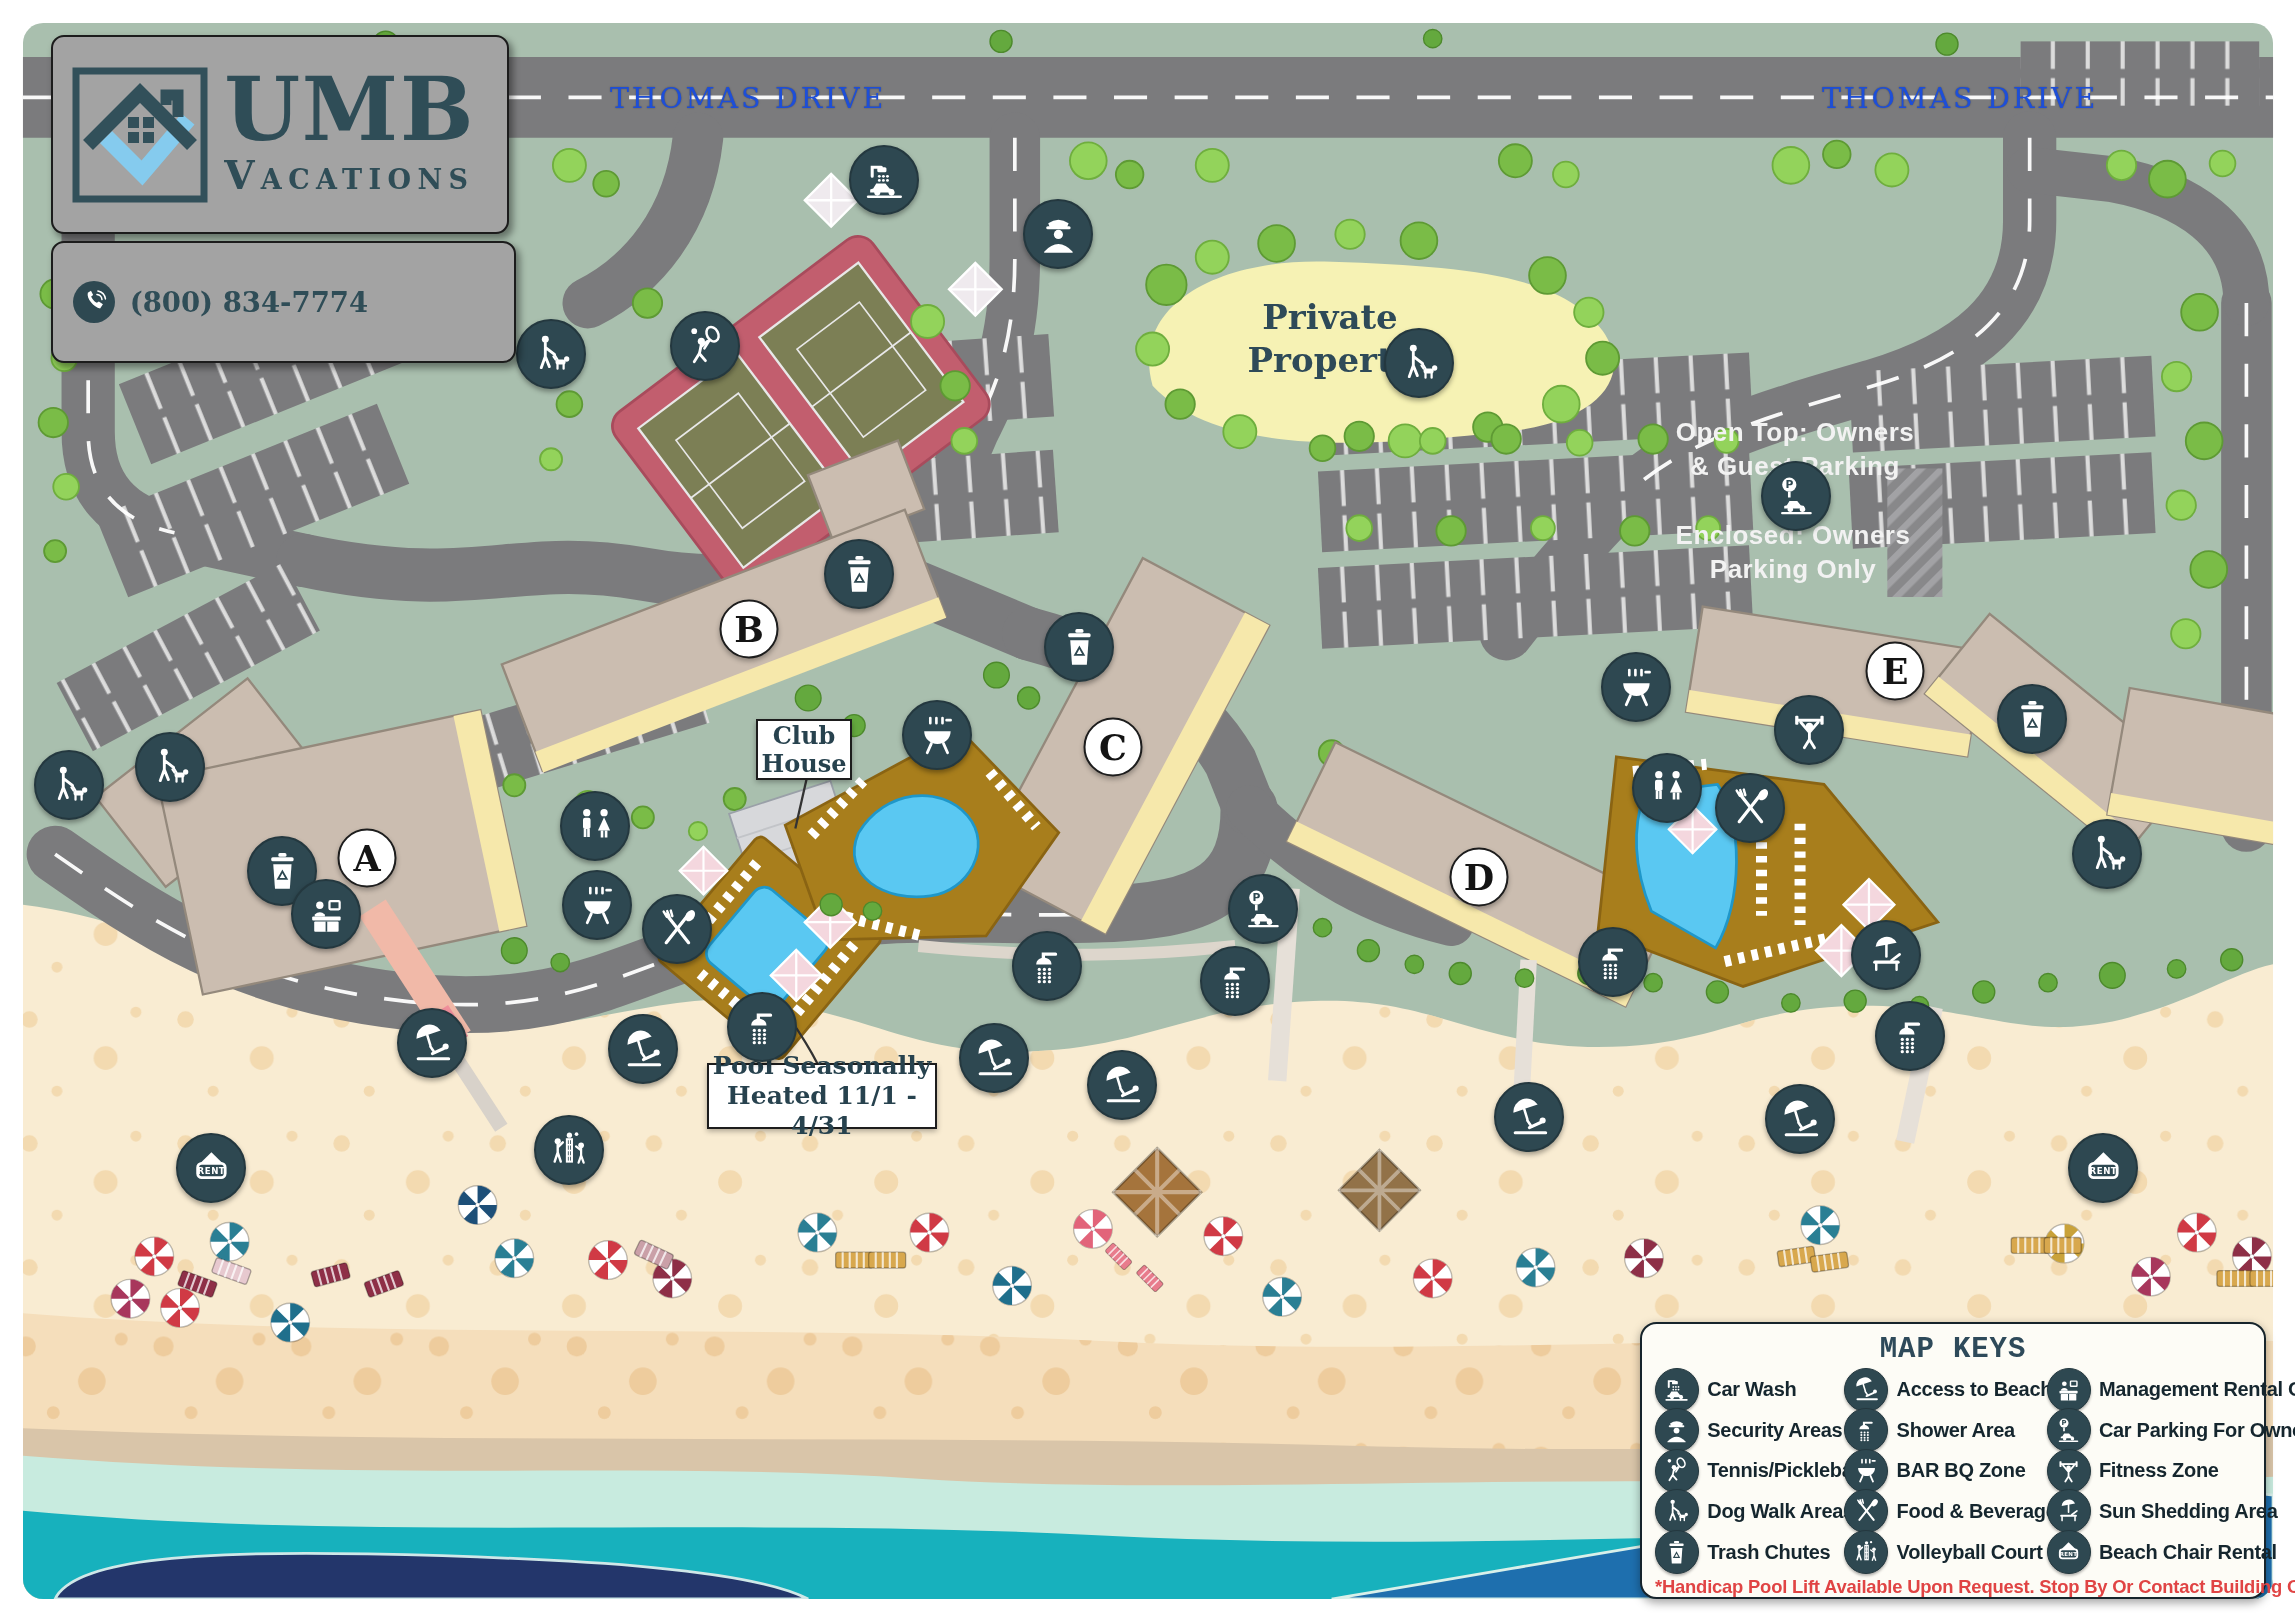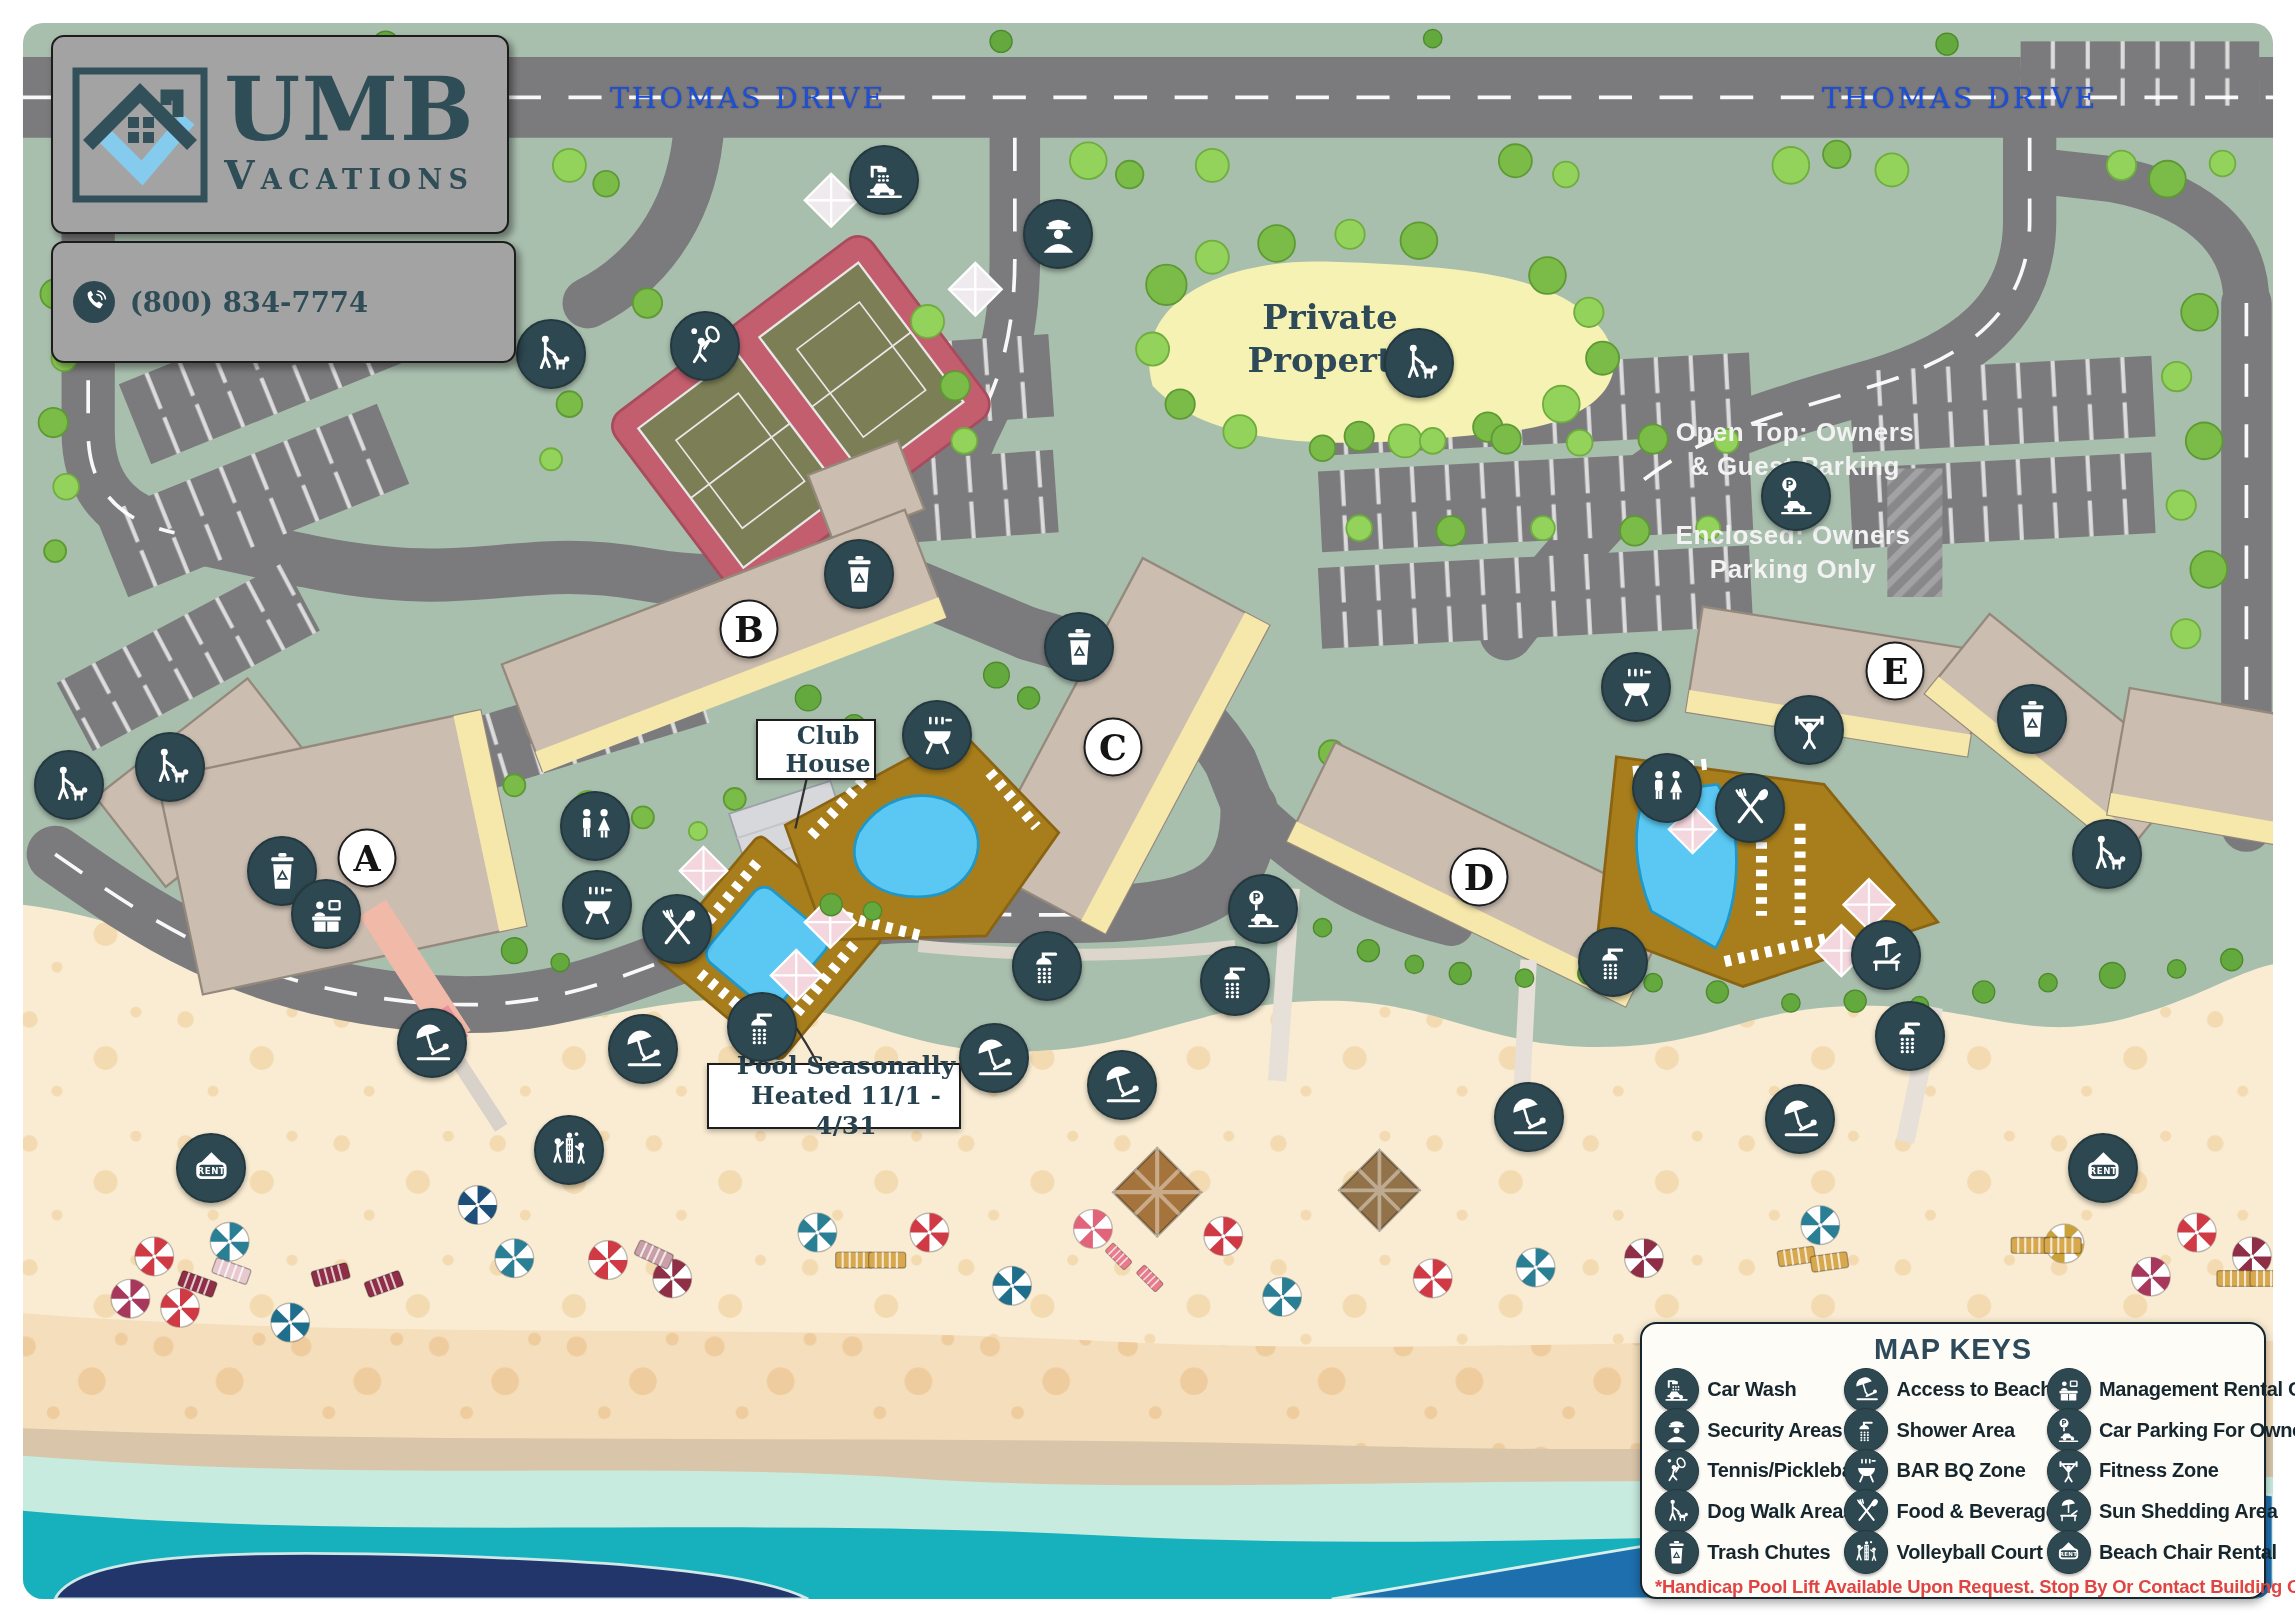--- a/index.html
+++ b/index.html
@@ -22,37 +22,37 @@
 
   .roadlabel{position:absolute;transform:translate(-50%,-50%);color:#1d4ed8;font-family:"DejaVu Serif",serif;
              font-weight:normal;font-size:28.5px;letter-spacing:2.8px;white-space:nowrap;
              text-shadow:0 0.9px 1.8px rgba(0,0,0,.35);}
   .arealabel{position:absolute;transform:translate(-50%,-50%);color:#2e4a58;font-family:"DejaVu Serif",serif;
              font-weight:bold;font-size:34px;text-align:center;line-height:1.25;white-space:nowrap;}
   .parklabel{position:absolute;transform:translate(-50%,-50%);color:#f2f2f2;font-size:26px;font-weight:bold;
              text-align:center;line-height:1.3;white-space:nowrap;letter-spacing:0.5px;}
   .notebox{position:absolute;background:#fff;border:2.8px solid #1d1d1d;box-shadow:0 2.8px 5.5px rgba(0,0,0,.3);
            display:flex;flex-direction:column;align-items:center;justify-content:center;
-           font-family:"DejaVu Serif",serif;font-weight:bold;color:#27424e;text-align:center;padding-left:24px;}
+           font-family:"DejaVu Serif",serif;font-weight:bold;color:#27424e;text-align:center;}
 
   .card{position:absolute;background:#a3a3a3;border:2.8px solid #1c1c1c;border-radius:13px;
         box-shadow:3.7px 4.6px 7.3px rgba(0,0,0,.4);}
   .logo-card{left:51px;top:35px;width:421px;height:195px;display:flex;align-items:center;padding:0 16.5px;gap:14.7px;}
   .brand-umb{font-family:"DejaVu Serif",serif;font-weight:bold;font-size:87px;line-height:.9;color:#2f4d57;letter-spacing:1.8px;}
   .brand-vac{font-family:"DejaVu Serif",serif;font-weight:bold;font-variant:small-caps;font-size:39px;color:#2f4d57;letter-spacing:6.4px;margin-top:1.8px;}
   .contact-card{left:51px;top:241px;width:421px;height:118px;display:flex;flex-direction:column;justify-content:center;gap:9.2px;padding:0 20px;}
   .contact-row{display:flex;align-items:center;gap:14.7px;}
   .contact-ic{width:42px;height:42px;border-radius:50%;background:#2e4851;display:flex;align-items:center;justify-content:center;flex:0 0 42px;}
   .contact-ic svg{width:72%;height:72%;}
   .contact-txt{font-family:"DejaVu Serif",serif;font-weight:bold;font-size:27.5px;color:#2f4d57;white-space:nowrap;}
 
   .legend{position:absolute;left:1640px;top:1322px;width:626px;height:277px;background:#fdfcf6;
           border:2.8px solid #16242b;border-radius:16.5px;box-shadow:0 3.7px 9.2px rgba(0,0,0,.35);
           padding:9.2px 13px 5.5px 13px;box-sizing:border-box;}
-  .legend-title{text-align:center;font-family:Liberation Sans, sans-serif;font-weight:bold;font-size:29px;color:#2e4a5a;letter-spacing:0.9px;}
+  .legend-title{text-align:center;font-family:Liberation Mono, monospace;font-weight:bold;font-size:29px;color:#2e4a5a;letter-spacing:0.9px;}
   .legend-grid{display:flex;gap:7.3px;margin-top:5.5px;}
   .legend-col{display:flex;flex-direction:column;gap:4.6px;}
   .legend-col.c1{width:182px;}.legend-col.c2{width:195px;}.legend-col.c3{width:219px;}
   .li{display:flex;align-items:center;gap:8.3px;height:36px;}
   .li-label{font-size:20px;color:#15262e;font-weight:bold;letter-spacing:-0.3px;white-space:nowrap;}
   .legend-foot{margin-top:5.5px;font-size:18.4px;font-weight:bold;color:#e04444;white-space:nowrap;letter-spacing:-0.2px;}
 </style>
 </head>
 <body>
 

